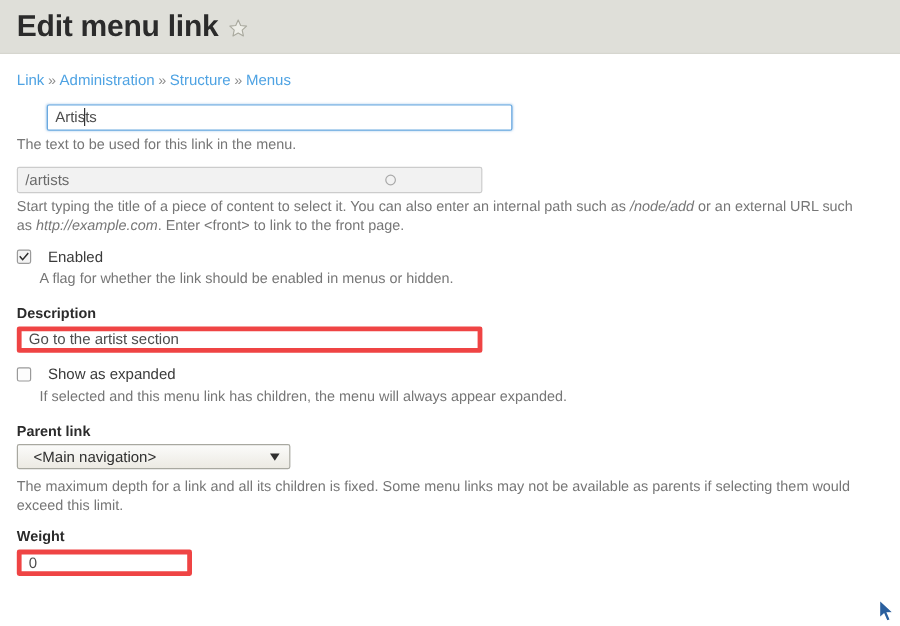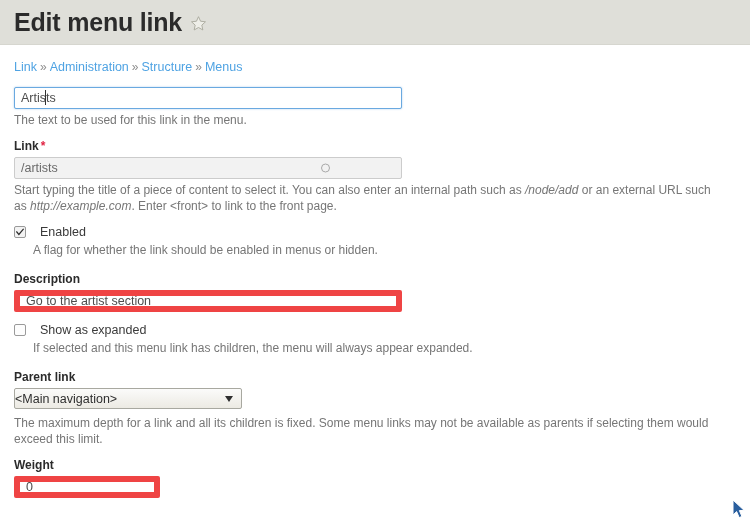--- a/index.html
+++ b/index.html
@@ -77,21 +77,21 @@
 
   .text-input {
     display: block;
     width: 388px;
     height: 22px;
     padding: 2px 6px;
     font-family: "Liberation Sans", sans-serif;
     font-size: 12.5px;
     color: #4d4d4d;
     background: #ffffff;
-    border: 6px solid #ef4444;
+    border: 4px solid #ef4444;
     border-radius: 2px;
     outline: none;
   }
   .text-input.focused {
     border: 1px solid #6aa9e0;
     box-shadow: 0 0 2px rgba(106,169,224,0.6);
   }
   .text-input.gray {
     background: #f2f2f2;
     border: 1px solid #cccccc;
@@ -174,21 +174,21 @@
     position: relative;
     display: inline-block;
     width: 228px;
     height: 21px;
     background: linear-gradient(#fbfbfa, #eceae3);
     border: 1px solid #a8a8a0;
     border-radius: 2px;
   }
   .select-value {
     position: absolute;
-    left: 0;
+    left: 13px;
     top: 2px;
     font-size: 12.5px;
     color: #2f2f2f;
     line-height: 16px;
   }
   .select-arrow {
     position: absolute;
     right: 8px;
     top: 7px;
     width: 0;
@@ -220,33 +220,30 @@
   </span>
 </div>
 
 <div class="breadcrumb">
   <a href="#">Link</a><span class="sep">»</span><a href="#">Administration</a><span class="sep">»</span><a href="#">Structure</a><span class="sep">»</span><a href="#">Menus</a>
 </div>
 
 <div class="form">
 
   <div class="form-item">
-    <div style="position:relative; width:388px;">
+    <div style="position:relative; width:388px;margin-left:25px;">
       <input class="text-input focused" type="text" value="Artists" style="">
       <span class="caret"></span>
     </div>
     <div class="desc">The text to be used for this link in the menu.</div>
   </div>
 
   <div class="gap-sm"></div>
 
   <div class="form-item">
-    <label class="field-label">
-      <span>Link</span><span class="req">*</span>
-    </label>
     <div class="input-wrap" style="width:324px;">
       <input class="text-input gray" type="text" value="/artists" style="">
       <span class="throbber"></span>
     </div>
     <div class="desc wide"><span>Start typing the title of a piece of content to select it. You can also enter an internal path such as </span><em>/node/add</em><span> or an external URL such as </span><em>http://example.com</em><span>. Enter &lt;front&gt; to link to the front page.</span></div>
   </div>
 
   <div class="gap-sm"></div>
 
   <div class="form-item">

